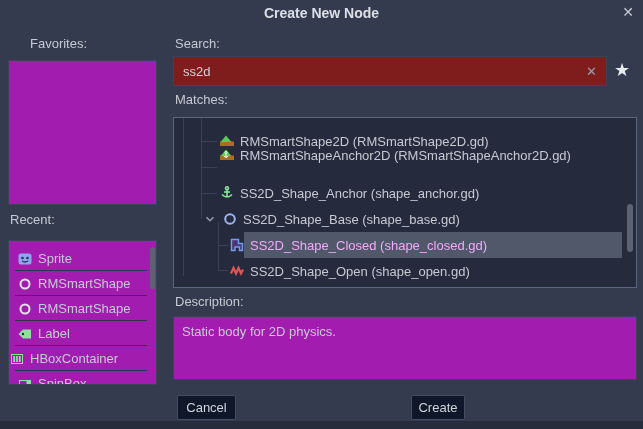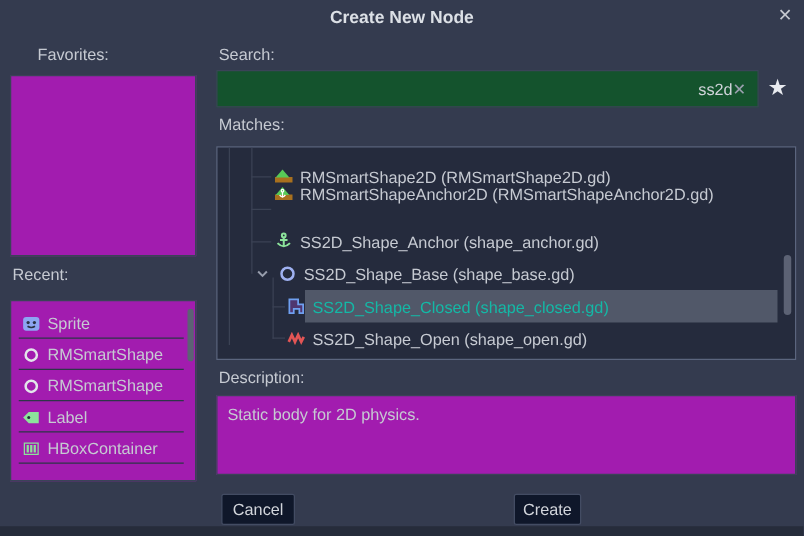--- a/index.html
+++ b/index.html
@@ -4,32 +4,32 @@
 <style>
   html,body{margin:0;padding:0;background:#343b4f;}
   *{box-sizing:border-box;}
   .dialog{position:relative;width:643px;height:429px;background:#343b4f;
     font-family:"Liberation Sans",sans-serif;color:#c6cad2;font-size:13px;overflow:hidden;}
   .abs{position:absolute;}
   .title{top:5px;left:0;width:100%;text-align:center;font-size:14px;font-weight:bold;color:#dce0e6;}
   .close{top:4px;right:9px;font-size:14px;color:#c6c9d0;cursor:pointer;}
   .lbl{color:#c6cad2;}
   .box{background:#a21caf;border:1px solid #3b4358;}
-  .inputbox{background:#14532d;border:1px solid #3b4358;text-align:right;}
+  .inputbox{background:#7f1d1d;border:1px solid #3b4358;}
   .focusbox{background:#252b3d;border:1px solid #5b657e;}
   .row{position:absolute;display:flex;align-items:center;gap:5px;white-space:nowrap;}
   .sep{position:absolute;height:1px;background:#2e3548;}
   .gline{position:absolute;background:#3b4254;}
   .thumb{position:absolute;background:#5c6274;border-radius:3px;}
   .hl{position:absolute;background:#515869;}
   .btn{position:absolute;background:#0f172a;border:1px solid #434c63;border-radius:2px;
     color:#d2d5db;display:flex;align-items:center;justify-content:center;font-size:13px;cursor:pointer;}
   .star{font-size:18px;color:#e9ebf0;cursor:pointer;}
   .clear-x{color:#9aa0ae;font-size:13px;cursor:pointer;}
-  .seltext{color:#14b8a6;}
+  .seltext{color:#f0abfc;}
   svg{display:block;flex:none;}
   .bottomstrip{left:0;top:421px;width:643px;height:8px;background:#262c3b;}
 </style>
 </head>
 <body>
 
 <div class="dialog">
 
   <div class="abs title">Create New Node</div>
   <div class="abs close">✕</div>
@@ -60,28 +60,35 @@
       </svg>
       <span>RMSmartShape</span>
     </div>
     <div class="row" style="left:8px;top:80px;height:25px;">
       <svg width="16" height="16" viewBox="0 0 16 16">
         <path d="M1.5,8 L6,3.5 H14 V12.5 H6 Z" fill="#8ce39b"></path>
         <circle cx="6" cy="8" r="1.2" fill="#232939"></circle>
       </svg>
       <span>Label</span>
     </div>
-    <div class="row" style="left:8px;top:105px;height:25px;">
+    <div class="row" style="left:0;top:105px;height:25px;">
       <svg width="16" height="16" viewBox="0 0 16 16">
         <rect x="2.5" y="3.5" width="11" height="9" stroke="#8ce39b" fill="none"></rect>
         <rect x="4.3" y="5" width="1.8" height="6" fill="#8ce39b"></rect>
         <rect x="7.1" y="5" width="1.8" height="6" fill="#8ce39b"></rect>
         <rect x="9.9" y="5" width="1.8" height="6" fill="#8ce39b"></rect>
       </svg>
       <span>HBoxContainer</span>
+    </div>
+    <div class="row" style="left:8px;top:130px;height:25px;">
+      <svg width="16" height="16" viewBox="0 0 16 16">
+        <rect x="2.5" y="4.5" width="11" height="8" stroke="#8ce39b" fill="none"></rect>
+        <rect x="9.5" y="4.5" width="4" height="8" fill="#8ce39b"></rect>
+      </svg>
+      <span>SpinBox</span>
     </div>
     <div class="sep" style="left:6px;top:29px;width:132px;"></div>
     <div class="sep" style="left:6px;top:54px;width:132px;"></div>
     <div class="sep" style="left:6px;top:79px;width:132px;"></div>
     <div class="sep" style="left:6px;top:104px;width:132px;"></div>
     <div class="sep" style="left:6px;top:129px;width:132px;"></div>
     <div class="thumb" style="left:141px;top:6px;width:5px;height:42px;"></div>
   </div>
 
   <div class="abs lbl" style="left:175px;top:36px;">Search:</div>

